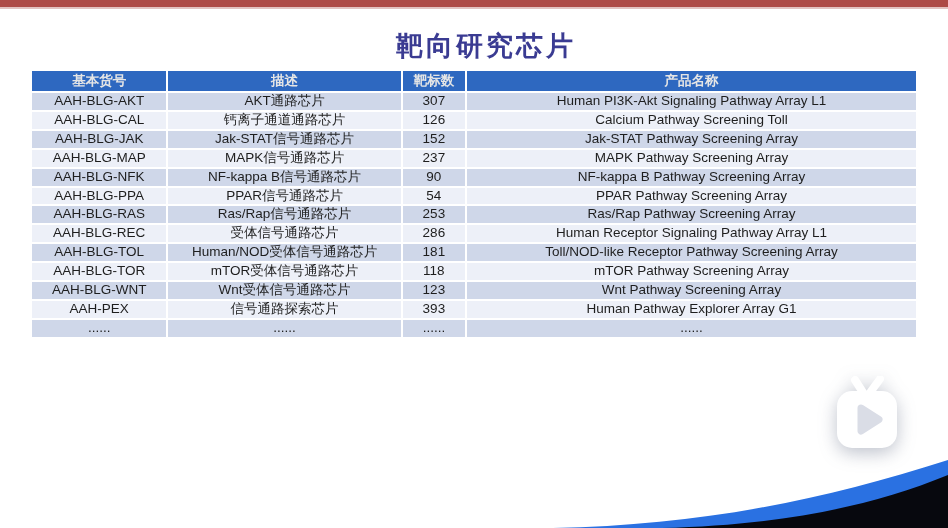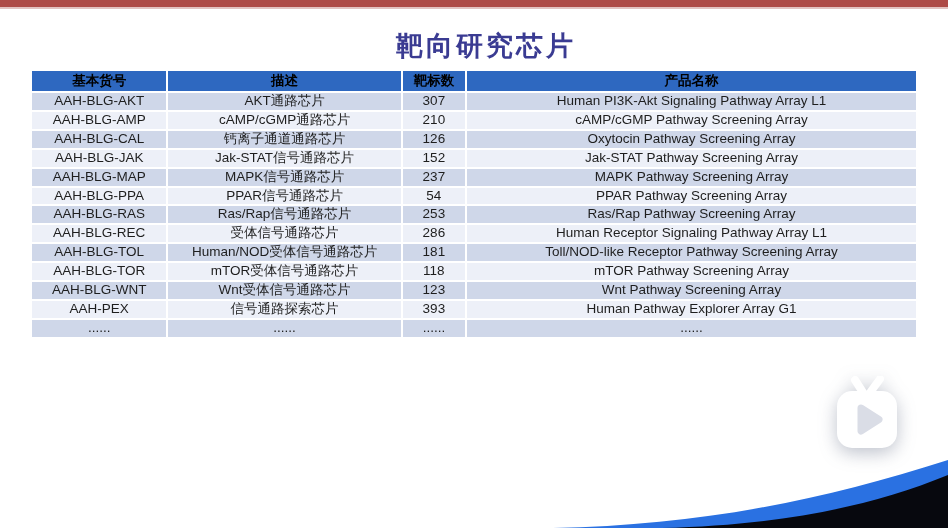--- a/index.html
+++ b/index.html
@@ -28,21 +28,21 @@
     width:888px;table-layout:fixed;
     border-collapse:separate;border-spacing:2px 2px;
     background:#ffffff;
   }
   col.c1{width:134px}
   col.c2{width:232px}
   col.c3{width:62px}
   col.c4{width:448px}
   .chip-table th{
     background:var(--header-bg,#2e68c0);
-    color:#000000;font-size:13.5px;font-weight:bold;
+    color:#e5e5e5;font-size:13.5px;font-weight:bold;
     height:20px;line-height:20px;padding:0;text-align:center;
     white-space:nowrap;overflow:hidden;
   }
   .chip-table td{
     font-size:13.5px;color:#1e1e1e;
     height:16.9px;line-height:16.9px;padding:0;text-align:center;
     white-space:nowrap;overflow:hidden;
   }
   .chip-table tr:nth-child(odd) td{background:var(--row-odd,#cfd7e9);}
   .chip-table tr:nth-child(even) td{background:var(--row-even,#edf0f8);}
@@ -80,42 +80,42 @@
         </tr>
       </thead>
       <tbody>
           <tr>
             <td>AAH-BLG-AKT</td>
             <td>AKT通路芯片</td>
             <td>307</td>
             <td>Human PI3K-Akt Signaling Pathway Array L1</td>
           </tr>
           <tr>
-            <td>AAH-BLG-AMP</td>
-            <td>cAMP/cGMP通路芯片</td>
-            <td>210</td>
-            <td>cAMP/cGMP Pathway Screening Array</td>
-          </tr>
-          <tr>
             <td>AAH-BLG-CAL</td>
             <td>钙离子通道通路芯片</td>
             <td>126</td>
-            <td>Oxytocin Pathway Screening Array</td>
+            <td>Calcium Pathway Screening Toll</td>
           </tr>
           <tr>
             <td>AAH-BLG-JAK</td>
             <td>Jak-STAT信号通路芯片</td>
             <td>152</td>
             <td>Jak-STAT Pathway Screening Array</td>
           </tr>
           <tr>
             <td>AAH-BLG-MAP</td>
             <td>MAPK信号通路芯片</td>
             <td>237</td>
             <td>MAPK Pathway Screening Array</td>
+          </tr>
+          <tr>
+            <td>AAH-BLG-NFK</td>
+            <td>NF-kappa B信号通路芯片</td>
+            <td>90</td>
+            <td>NF-kappa B Pathway Screening Array</td>
           </tr>
           <tr>
             <td>AAH-BLG-PPA</td>
             <td>PPAR信号通路芯片</td>
             <td>54</td>
             <td>PPAR Pathway Screening Array</td>
           </tr>
           <tr>
             <td>AAH-BLG-RAS</td>
             <td>Ras/Rap信号通路芯片</td>

